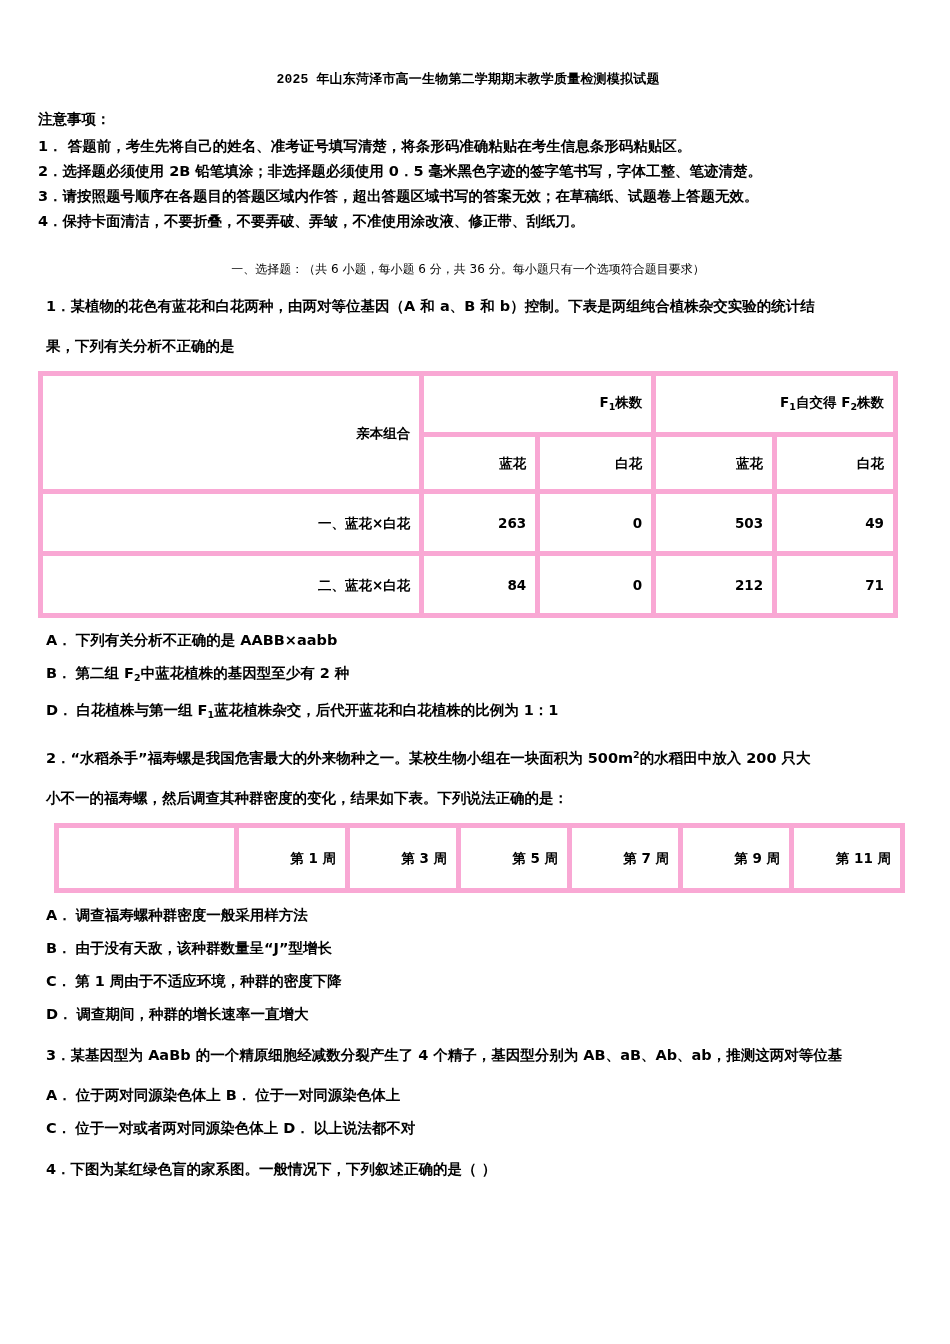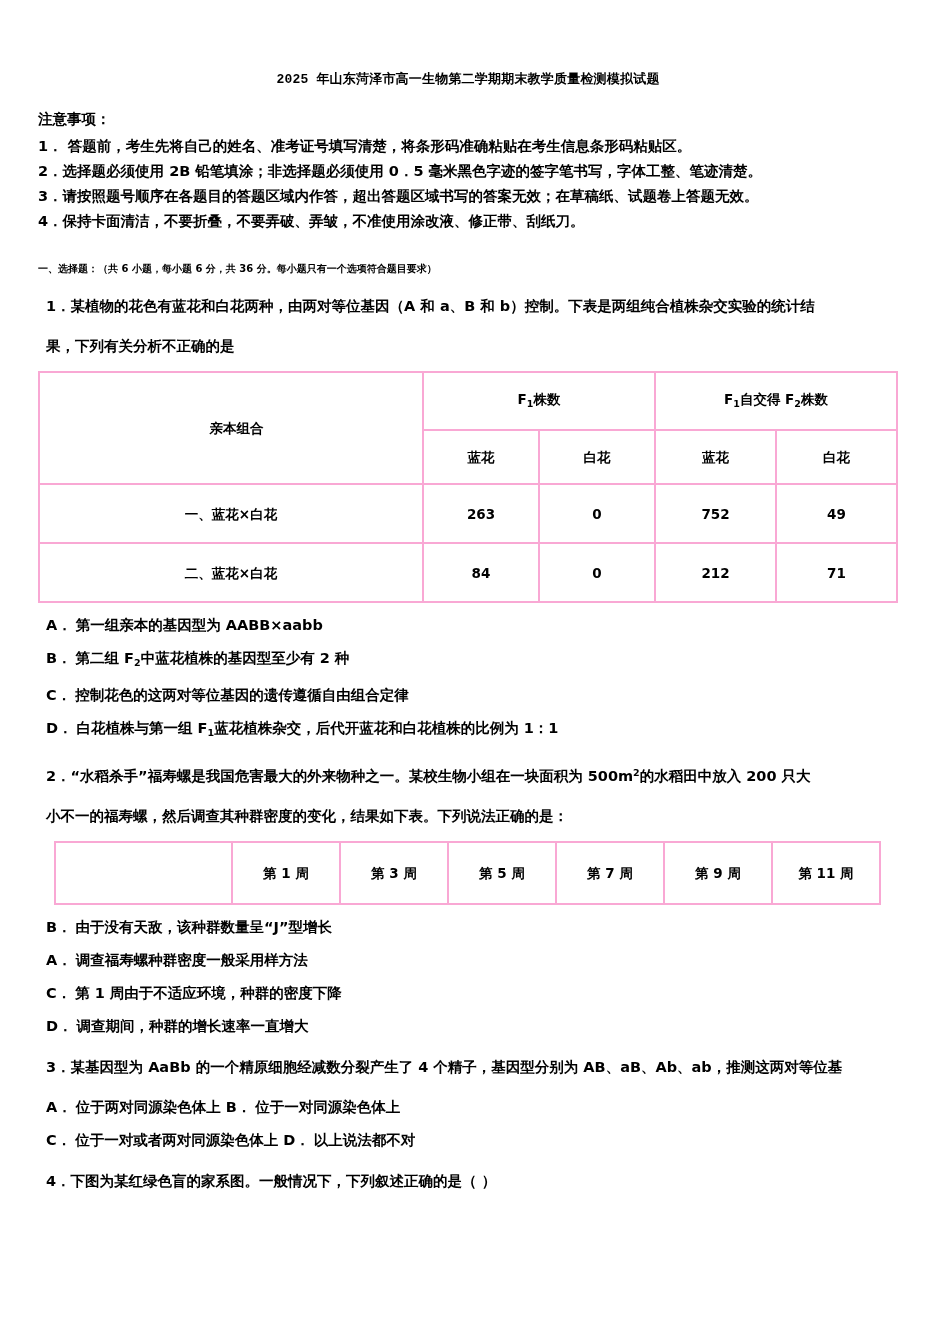--- a/index.html
+++ b/index.html
@@ -33,25 +33,26 @@
     font-family:"DejaVu Sans","Liberation Sans",sans-serif;
   }
   .notice-line {
     font-size:14.5px;
     font-weight:bold;
     line-height:25px;
     font-family:"DejaVu Sans","Liberation Sans",sans-serif;
     white-space:nowrap;
   }
   .section-head {
-    font-size:10px;
-    font-weight:bold;
+    font-size:12px;
+    font-weight:normal;
     margin-top:22px;
     line-height:26px;
     font-family:"DejaVu Sans","Liberation Sans",sans-serif;
+    text-align:center;
   }
   .q-text {
     font-size:14.5px;
     font-weight:bold;
     line-height:32px;
     font-family:"DejaVu Sans","Liberation Sans",sans-serif;
     margin:8px;
     text-align:justify;
   }
   .opt {
@@ -67,24 +68,24 @@
   sub { vertical-align:-3px; }
   sup { vertical-align:5px; }
 
   table.exam {
     border-collapse:collapse;
     table-layout:fixed;
     margin:9px 0 6px 0;
     font-family:"DejaVu Sans","Liberation Sans",sans-serif;
   }
   table.exam td, table.exam th {
-    border:2px solid #f9a8d4;
+    border:5px solid #f9a8d4;
     font-size:13.5px;
     font-weight:bold;
-    text-align:center;
+    text-align:right;
     vertical-align:middle;
     padding:6px 9px;
     line-height:20px;
   }
 
   
   #tbl-cross { width:860px; margin-left:0px; }
   #tbl-cross .c0 { width:242px;padding-left:20px; }
   #tbl-cross .c1 { width:145px; }
   #tbl-cross .c2 { width:161px; }
@@ -134,36 +135,35 @@
       <tr class="hdr2">
         <td class="c1">蓝花</td>
         <td class="c2">白花</td>
         <td class="c3">蓝花</td>
         <td class="c4">白花</td>
       </tr>
       <tr class="datarow">
         <td>一、蓝花×白花</td>
         <td>263</td>
         <td>0</td>
-        <td>752</td>
+        <td>503</td>
         <td>49</td>
       </tr>
       <tr class="datarow">
         <td>二、蓝花×白花</td>
         <td>84</td>
         <td>0</td>
         <td>212</td>
         <td>71</td>
       </tr>
     </tbody>
       </table>
 
-    <p class="opt"><span class="lbl">A．</span><span>第一组亲本的基因型为 AABB×aabb</span></p>
+    <p class="opt"><span class="lbl">A．</span><span>下列有关分析不正确的是 AABB×aabb</span></p>
     <p class="opt"><span class="lbl">B．</span><span>第二组 F</span><sub>2</sub><span>中蓝花植株的基因型至少有 2 种</span></p>
-    <p class="opt"><span class="lbl">C．</span><span>控制花色的这两对等位基因的遗传遵循自由组合定律</span></p>
     <p class="opt"><span class="lbl">D．</span><span>白花植株与第一组 F</span><sub>1</sub><span>蓝花植株杂交，后代开蓝花和白花植株的比例为 1：1</span></p>
   </div>
 
   <div>
     <p class="q-text"><span>2．</span><span>“水稻杀手”福寿螺是我国危害最大的外来物种之一。某校生物小组在一块面积为 500m</span><sup>2</sup><span>的水稻田中放入 200 只大</span></p>
     <p class="q-text">小不一的福寿螺，然后调查其种群密度的变化，结果如下表。下列说法正确的是：</p>
 
     <table class="exam" id="tbl-density">
       <tbody>
           <tr class="hdr">
@@ -171,22 +171,22 @@
         <td class="dn">第 1 周</td>
         <td class="dn">第 3 周</td>
         <td class="dn">第 5 周</td>
         <td class="dn">第 7 周</td>
         <td class="dn">第 9 周</td>
         <td class="dn">第 11 周</td>
       </tr>
     </tbody>
       </table>
 
+    <p class="opt"><span class="lbl">A．</span><span>调查福寿螺种群密度一般采用样方法</span></p>
     <p class="opt"><span class="lbl">B．</span><span>由于没有天敌，该种群数量呈“J”型增长</span></p>
-    <p class="opt"><span class="lbl">A．</span><span>调查福寿螺种群密度一般采用样方法</span></p>
     <p class="opt"><span class="lbl">C．</span><span>第 1 周由于不适应环境，种群的密度下降</span></p>
     <p class="opt"><span class="lbl">D．</span><span>调查期间，种群的增长速率一直增大</span></p>
   </div>
 
   <div>
     <p class="q-text"><span>3．</span><span>某基因型为 AaBb 的一个精原细胞经减数分裂产生了 4 个精子，基因型分别为 AB、aB、Ab、ab，推测这两对等位基</span></p>
     <p class="opt"><span class="lbl">A．</span><span>位于两对同源染色体上</span><span class="lbl" style="padding-left:5px">B．</span><span>位于一对同源染色体上</span></p>
     <p class="opt"><span class="lbl">C．</span><span>位于一对或者两对同源染色体上</span><span class="lbl" style="padding-left:5px">D．</span><span>以上说法都不对</span></p>
   </div>
 

